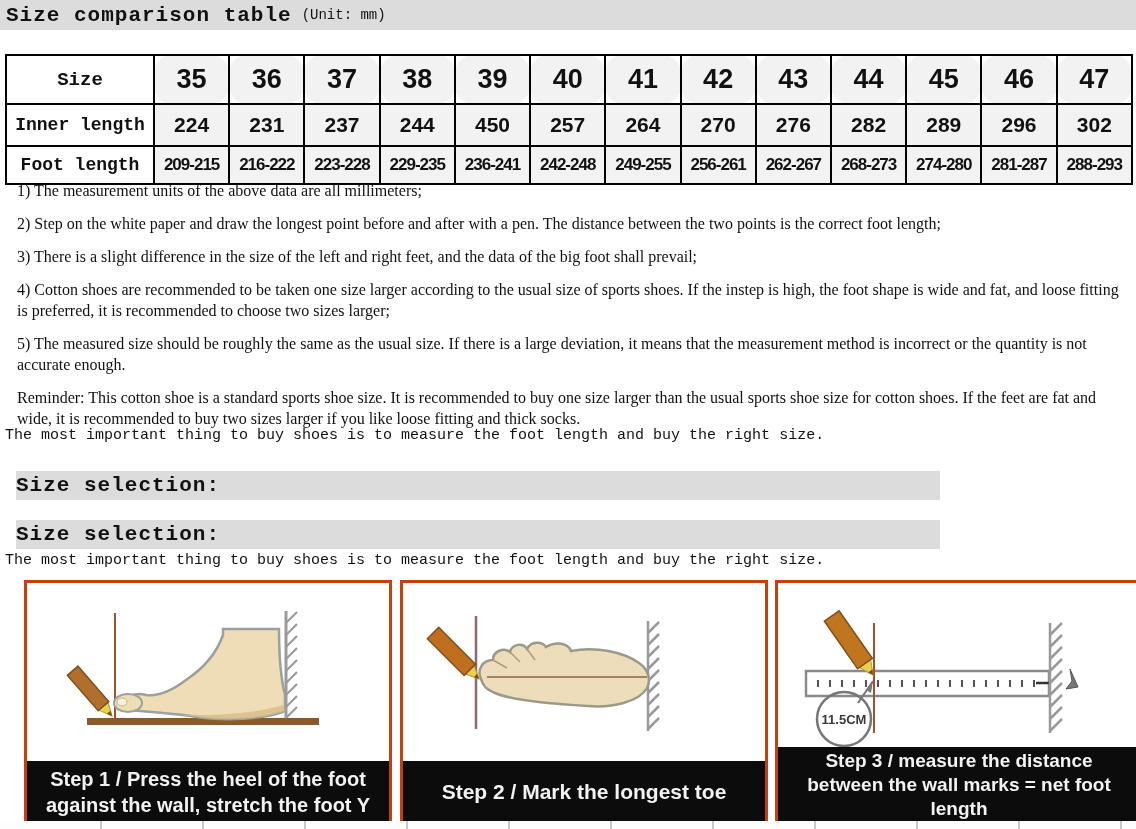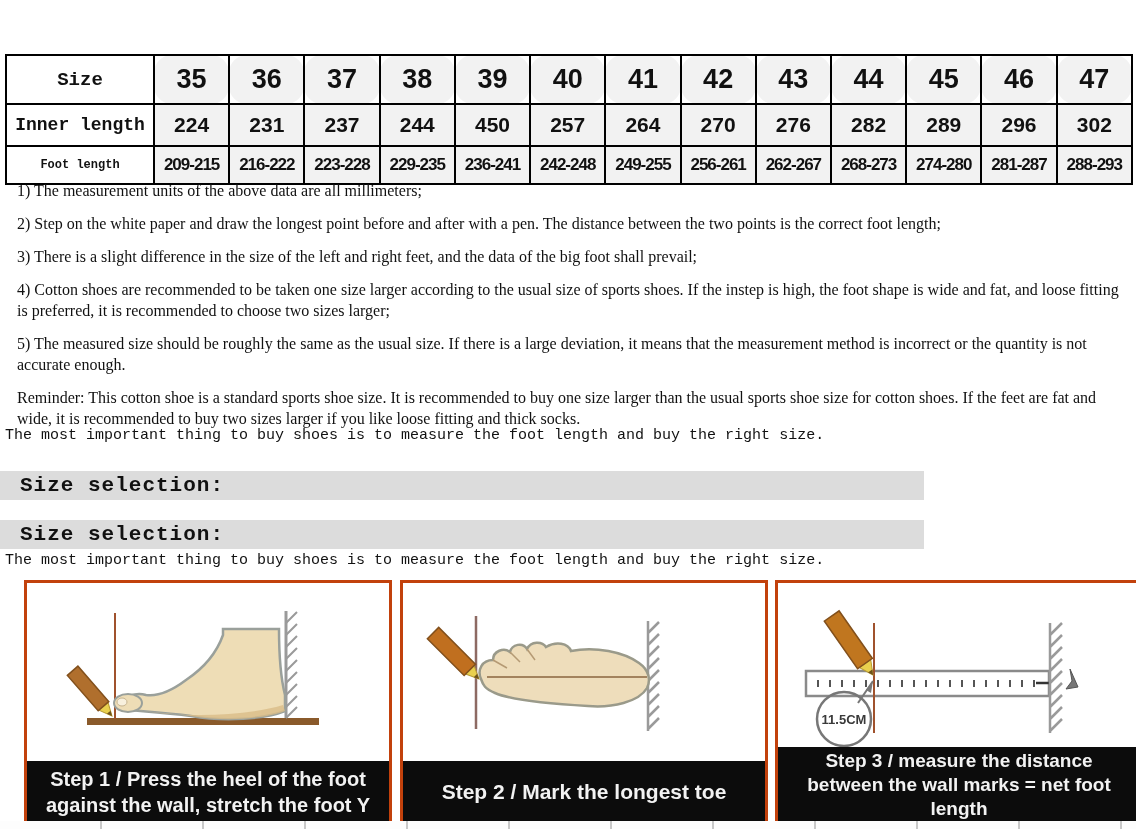--- a/index.html
+++ b/index.html
@@ -15,31 +15,31 @@
   
   .size-table-wrap{position:absolute;left:5px;top:54px;width:1128px;}
   table.size-table{border-collapse:collapse;width:100%;table-layout:fixed;}
   table.size-table th,table.size-table td{border:2px solid #000;text-align:center;
         padding:8px;white-space:nowrap;overflow:hidden;}
   table.size-table th{background:#fff;font-weight:bold;width:130px;
         font-family:"Liberation Mono","DejaVu Sans Mono",monospace;}
   table.size-table td{background:#f2f2f2;font-family:"Liberation Sans",sans-serif;font-weight:bold;}
   tr.row-size   {height:36px;} tr.row-size th{font-size:19px;}  tr.row-size td{font-size:27px;border-radius:18px;}
   tr.row-inner  {height:25px;} tr.row-inner th{font-size:18px;} tr.row-inner td{font-size:21px;}
-  tr.row-foot   {height:23px;} tr.row-foot th{font-size:12px;}  tr.row-foot td{font-size:17px;letter-spacing:-1px;}
+  tr.row-foot   {height:23px;} tr.row-foot th{font-size:18px;}  tr.row-foot td{font-size:17px;letter-spacing:-1px;}
 
   
   .notes{position:absolute;left:5px;top:168px;width:1126px;font-size:16px;line-height:21px;}
   .notes p{margin:12px;font-family:Liberation Serif, serif;}
   .important-line-1{position:absolute;left:5px;top:427px;font-size:15px;}
   .important-line-2{position:absolute;left:5px;top:552px;font-size:15px;}
 
   
-  .section-bar{position:absolute;left:0;width:924px;height:29px;background:#dcdcdc;
-               display:flex;align-items:center;padding-left:20px;box-sizing:border-box;
+  .section-bar{position:absolute;left:16px;width:924px;height:29px;background:#dcdcdc;
+               display:flex;align-items:center;padding-left:0;box-sizing:border-box;
                font-size:21px;font-weight:bold;letter-spacing:1px;}
   .section-bar.first{top:471px;}
   .section-bar.second{top:520px;}
 
   
   .steps-row{position:absolute;left:0;top:572px;width:1136px;height:248px;}
   .step-panel{position:absolute;top:8px;height:246px;width:368px;border:3px solid #c2410c;
               box-sizing:border-box;background:#fff;display:flex;flex-direction:column;margin-left:12px;}
   .step-panel .illus{flex:1 1 auto;overflow:hidden;background:#fff;}
   .step-caption{flex:0 0 62px;background:#0c0c0c;color:#f2f2f2;
@@ -53,20 +53,24 @@
 
   
   .bottom-strip{position:absolute;left:0;top:821px;width:1136px;height:8px;
      background:repeating-linear-gradient(90deg,#fdfdfd 0 100px,#c9c9c9 100px 102px);}
 </style>
 </head>
 <body>
 
 <div id="page">
 
+  <div class="title-bar">
+    <span class="t-main">Size comparison table</span>
+    <span class="t-unit">(Unit: mm)</span>
+  </div>
 
   <div class="size-table-wrap">
     <table class="size-table">
       <tbody>
           <tr class="row-size">
         <th>Size</th>
       <td>35</td>
             <td>36</td>
             <td>37</td>
             <td>38</td>

